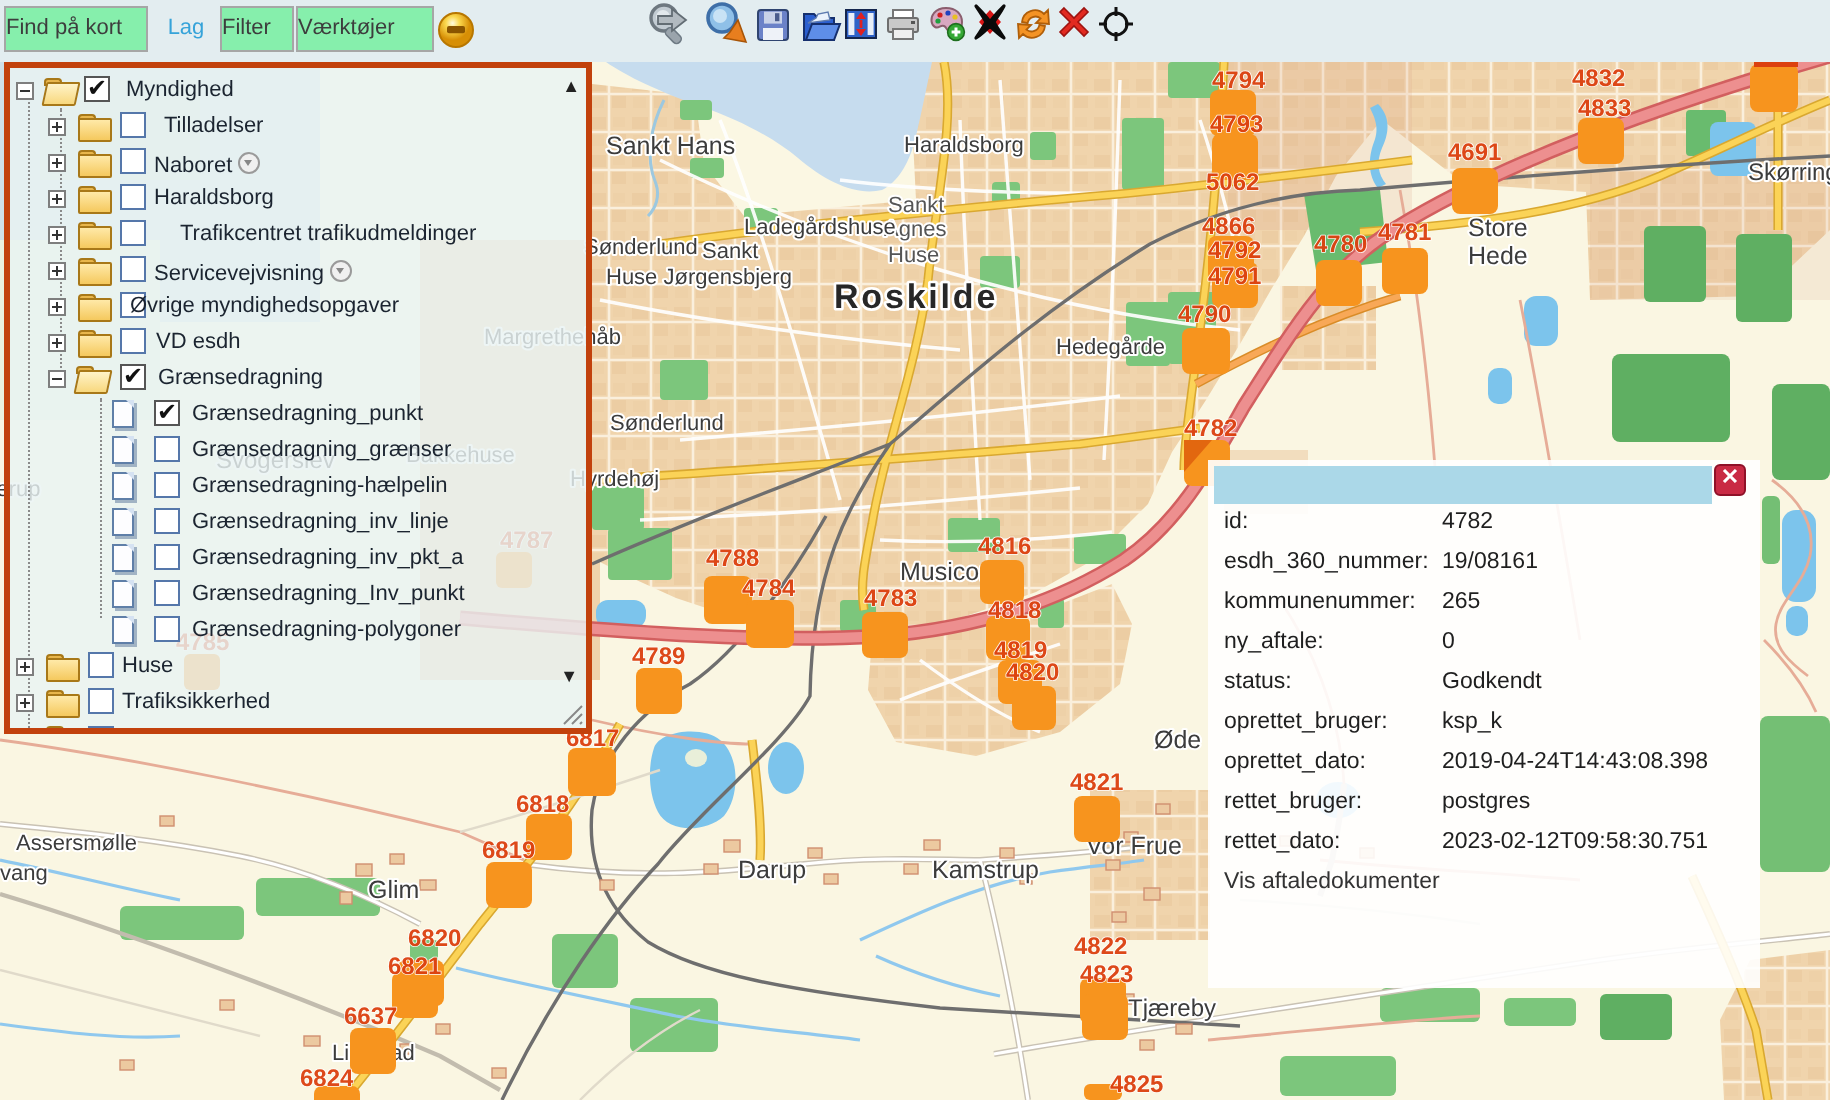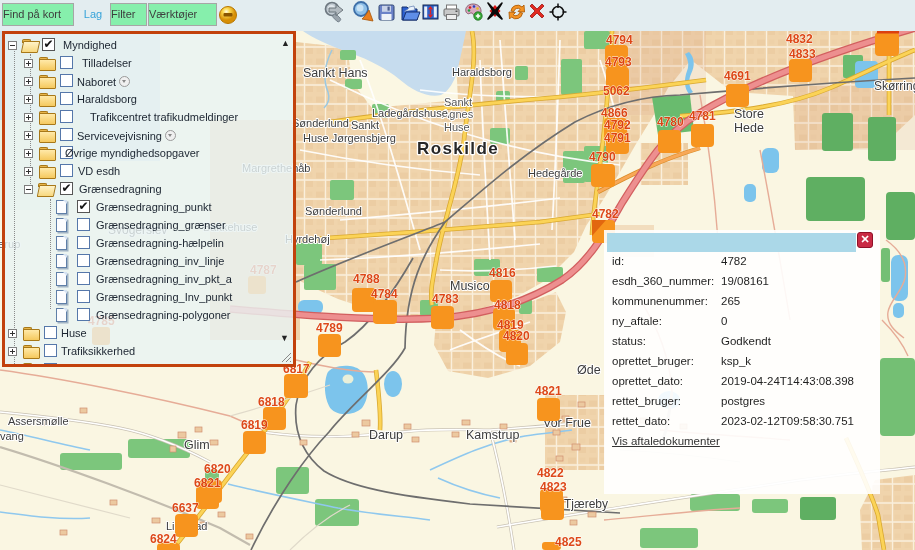--- a/index.html
+++ b/index.html
@@ -568,14 +568,14 @@
  <div id="closebtn">✕</div>
  <div class="prow" style="top:25px">id:<span class="pval">4782</span></div>
  <div class="prow" style="top:45px">esdh_360_nummer:<span class="pval">19/08161</span></div>
  <div class="prow" style="top:65px">kommunenummer:<span class="pval">265</span></div>
  <div class="prow" style="top:85px">ny_aftale:<span class="pval">0</span></div>
  <div class="prow" style="top:105px">status:<span class="pval">Godkendt</span></div>
  <div class="prow" style="top:125px">oprettet_bruger:<span class="pval">ksp_k</span></div>
  <div class="prow" style="top:145px">oprettet_dato:<span class="pval">2019-04-24T14:43:08.398</span></div>
  <div class="prow" style="top:165px">rettet_bruger:<span class="pval">postgres</span></div>
  <div class="prow" style="top:185px">rettet_dato:<span class="pval">2023-02-12T09:58:30.751</span></div>
- <div class="prow" style="top:205px;text-decoration:underline;color:#333">Vis aftaledokumenter</div>
+ <div class="prow" style="top:205px;color:#333">Vis aftaledokumenter</div>
 </div>
 
 </body></html>

